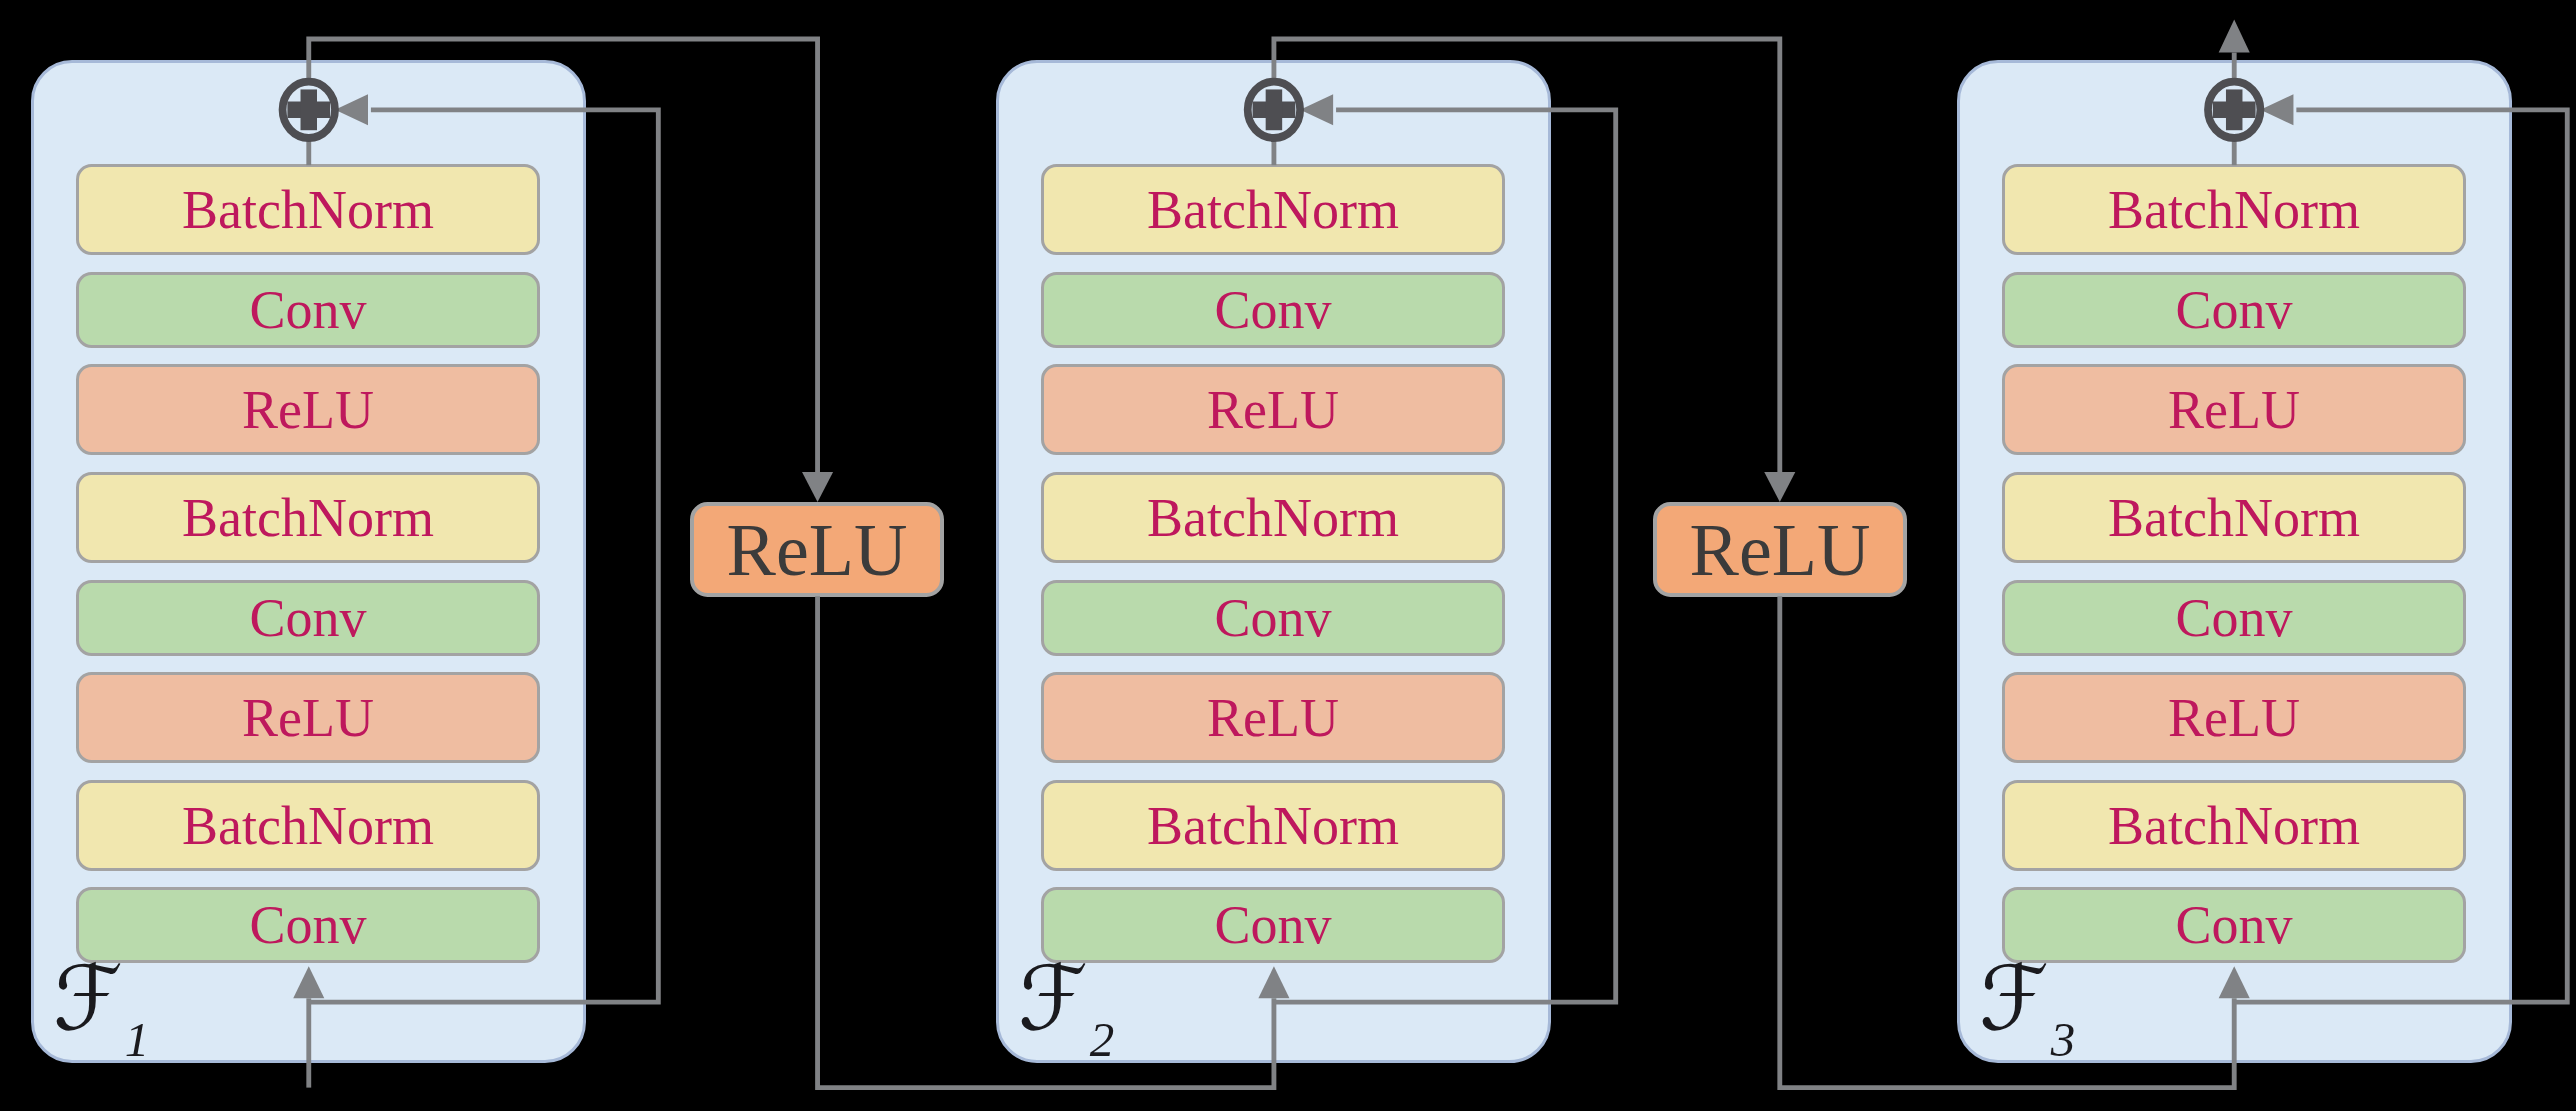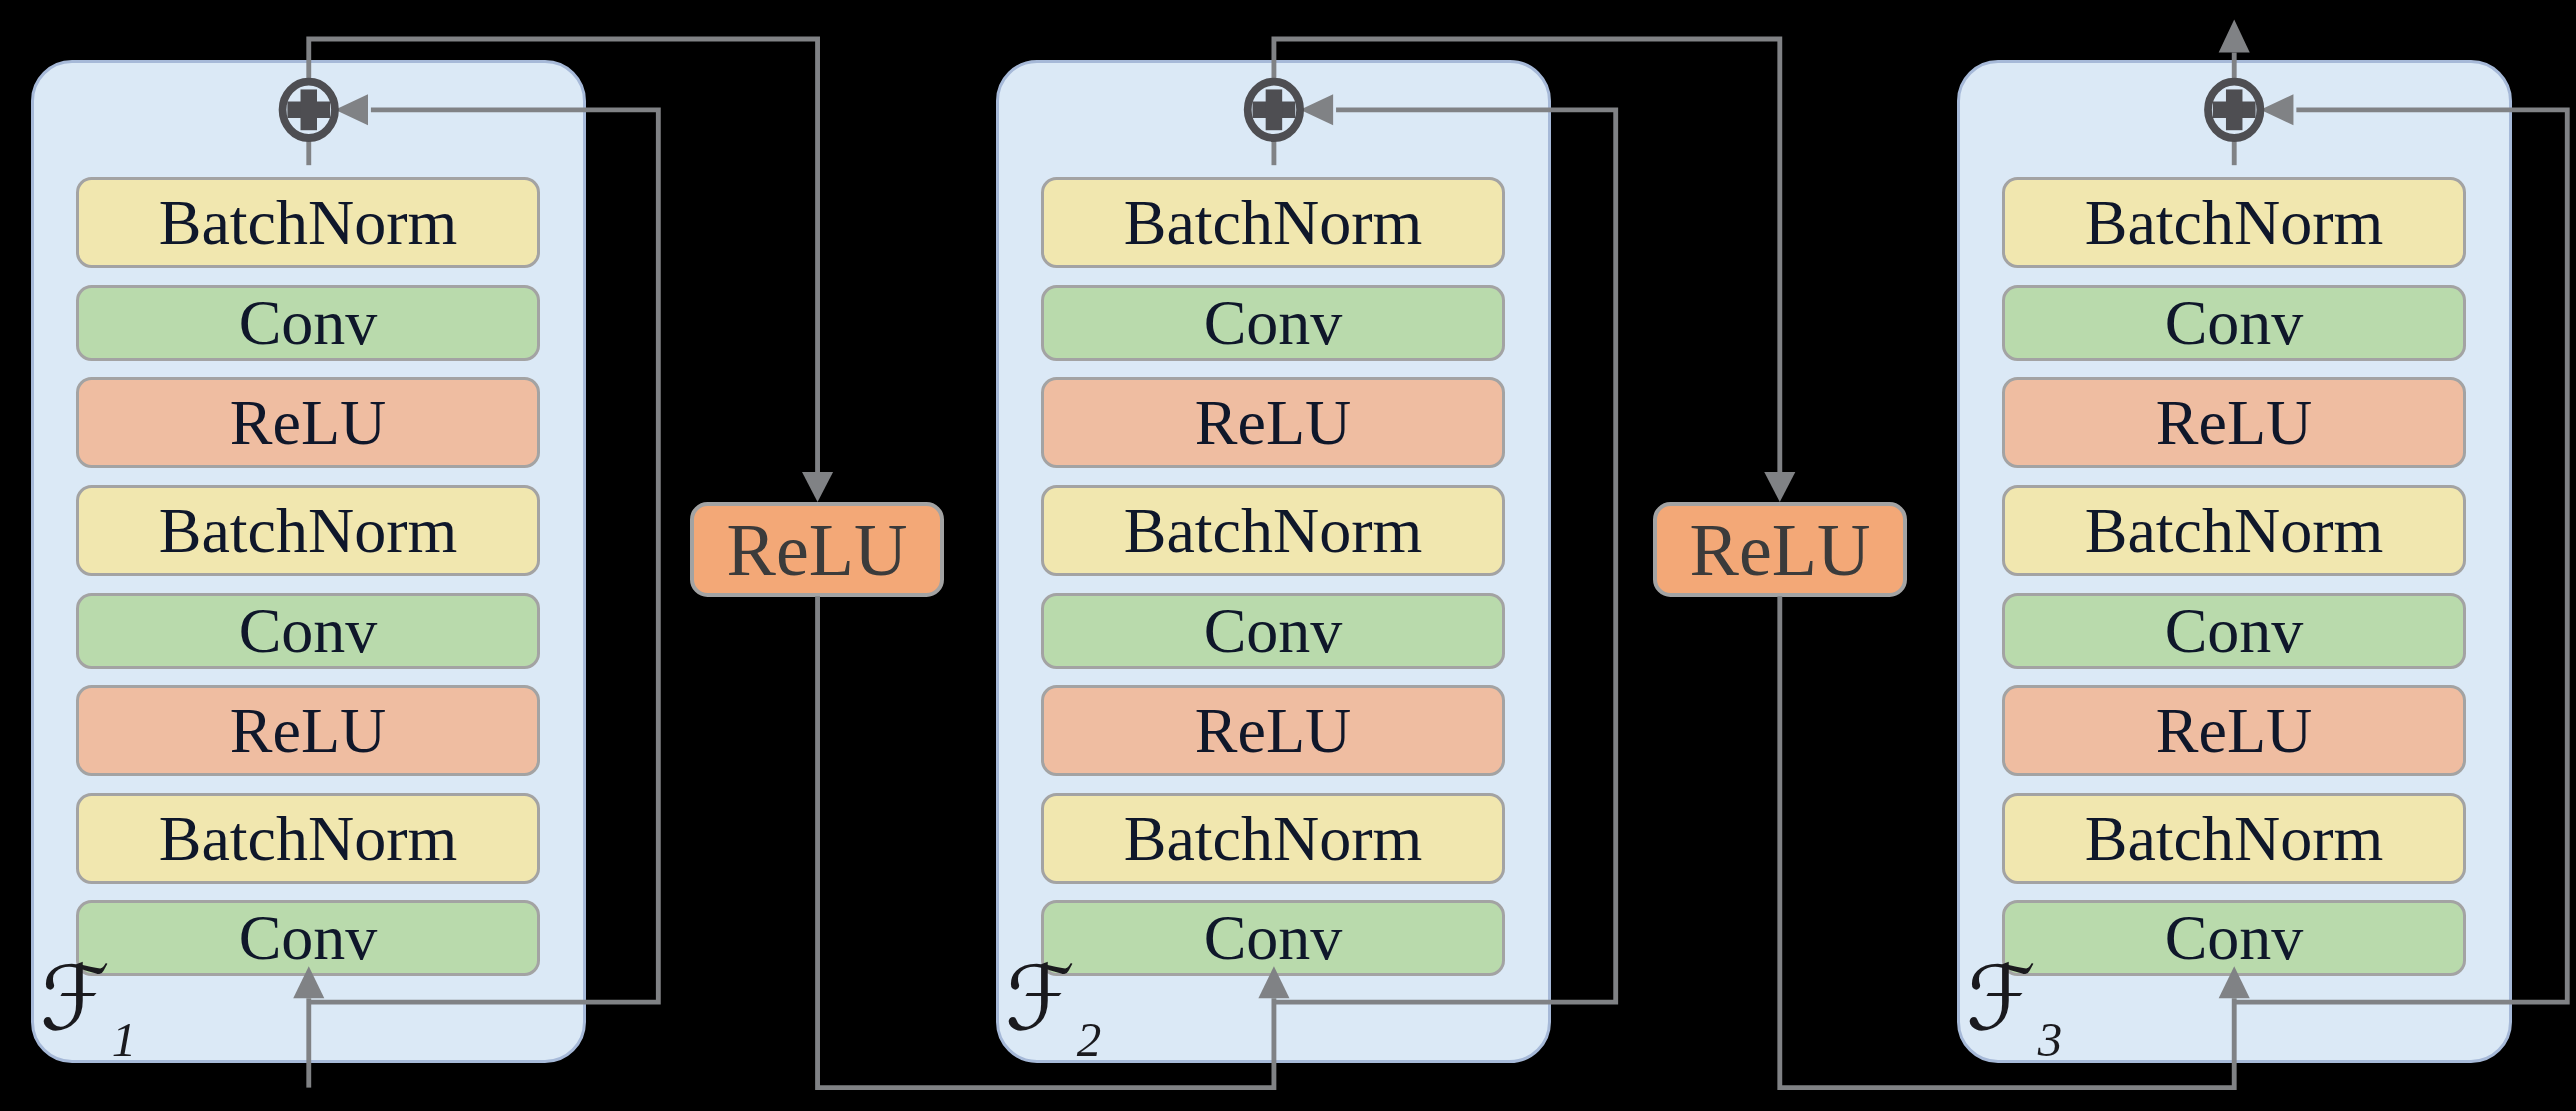--- a/index.html
+++ b/index.html
@@ -18,23 +18,22 @@
     box-sizing:border-box;
   }
   .b1{left:31px}.b2{left:996px}.b3{left:1957px}
   .layer{
     position:absolute;left:42px;width:464px;
     background:#EEE;
     border:3.9px solid #A3A3A3;
     border-radius:15.5px;
     box-sizing:border-box;
     display:flex;align-items:center;justify-content:center;
-    font-size:64px;color:#0f172a;
+    font-size:54px;color:#be185d;
     line-height:1;
-    margin-top:13px;
   }
   .r0{top:101px;height:91px}
   .r1{top:209px;height:76px}
   .r2{top:301px;height:91px}
   .r3{top:409px;height:91px}
   .r4{top:517px;height:76px}
   .r5{top:609px;height:91px}
   .r6{top:717px;height:91px}
   .r7{top:824px;height:76px}
   .bn{background:#F1E7AF}
@@ -44,21 +43,21 @@
     position:absolute;top:502px;width:254px;height:95px;
     background:#F3A877;
     border:4.9px solid #A3A3A3;
     border-radius:17.5px;
     box-sizing:border-box;
     display:flex;align-items:center;justify-content:center;
     font-size:74px;color:#3B3B3B;line-height:1;
   }
   .rc1{left:690px}.rc2{left:1653px}
   .flabel{
-    position:absolute;left:6px;top:891px;
+    position:absolute;left:19px;top:891px;
     color:#1A1A1E;white-space:nowrap;
   }
   .fscript{
     font-family:"DejaVu Sans","DejaVu Serif",serif;
     font-style:italic;
     font-size:89px;line-height:1;
   }
   .fsub{
     font-family:"Liberation Serif","DejaVu Serif",serif;
     font-style:italic;

